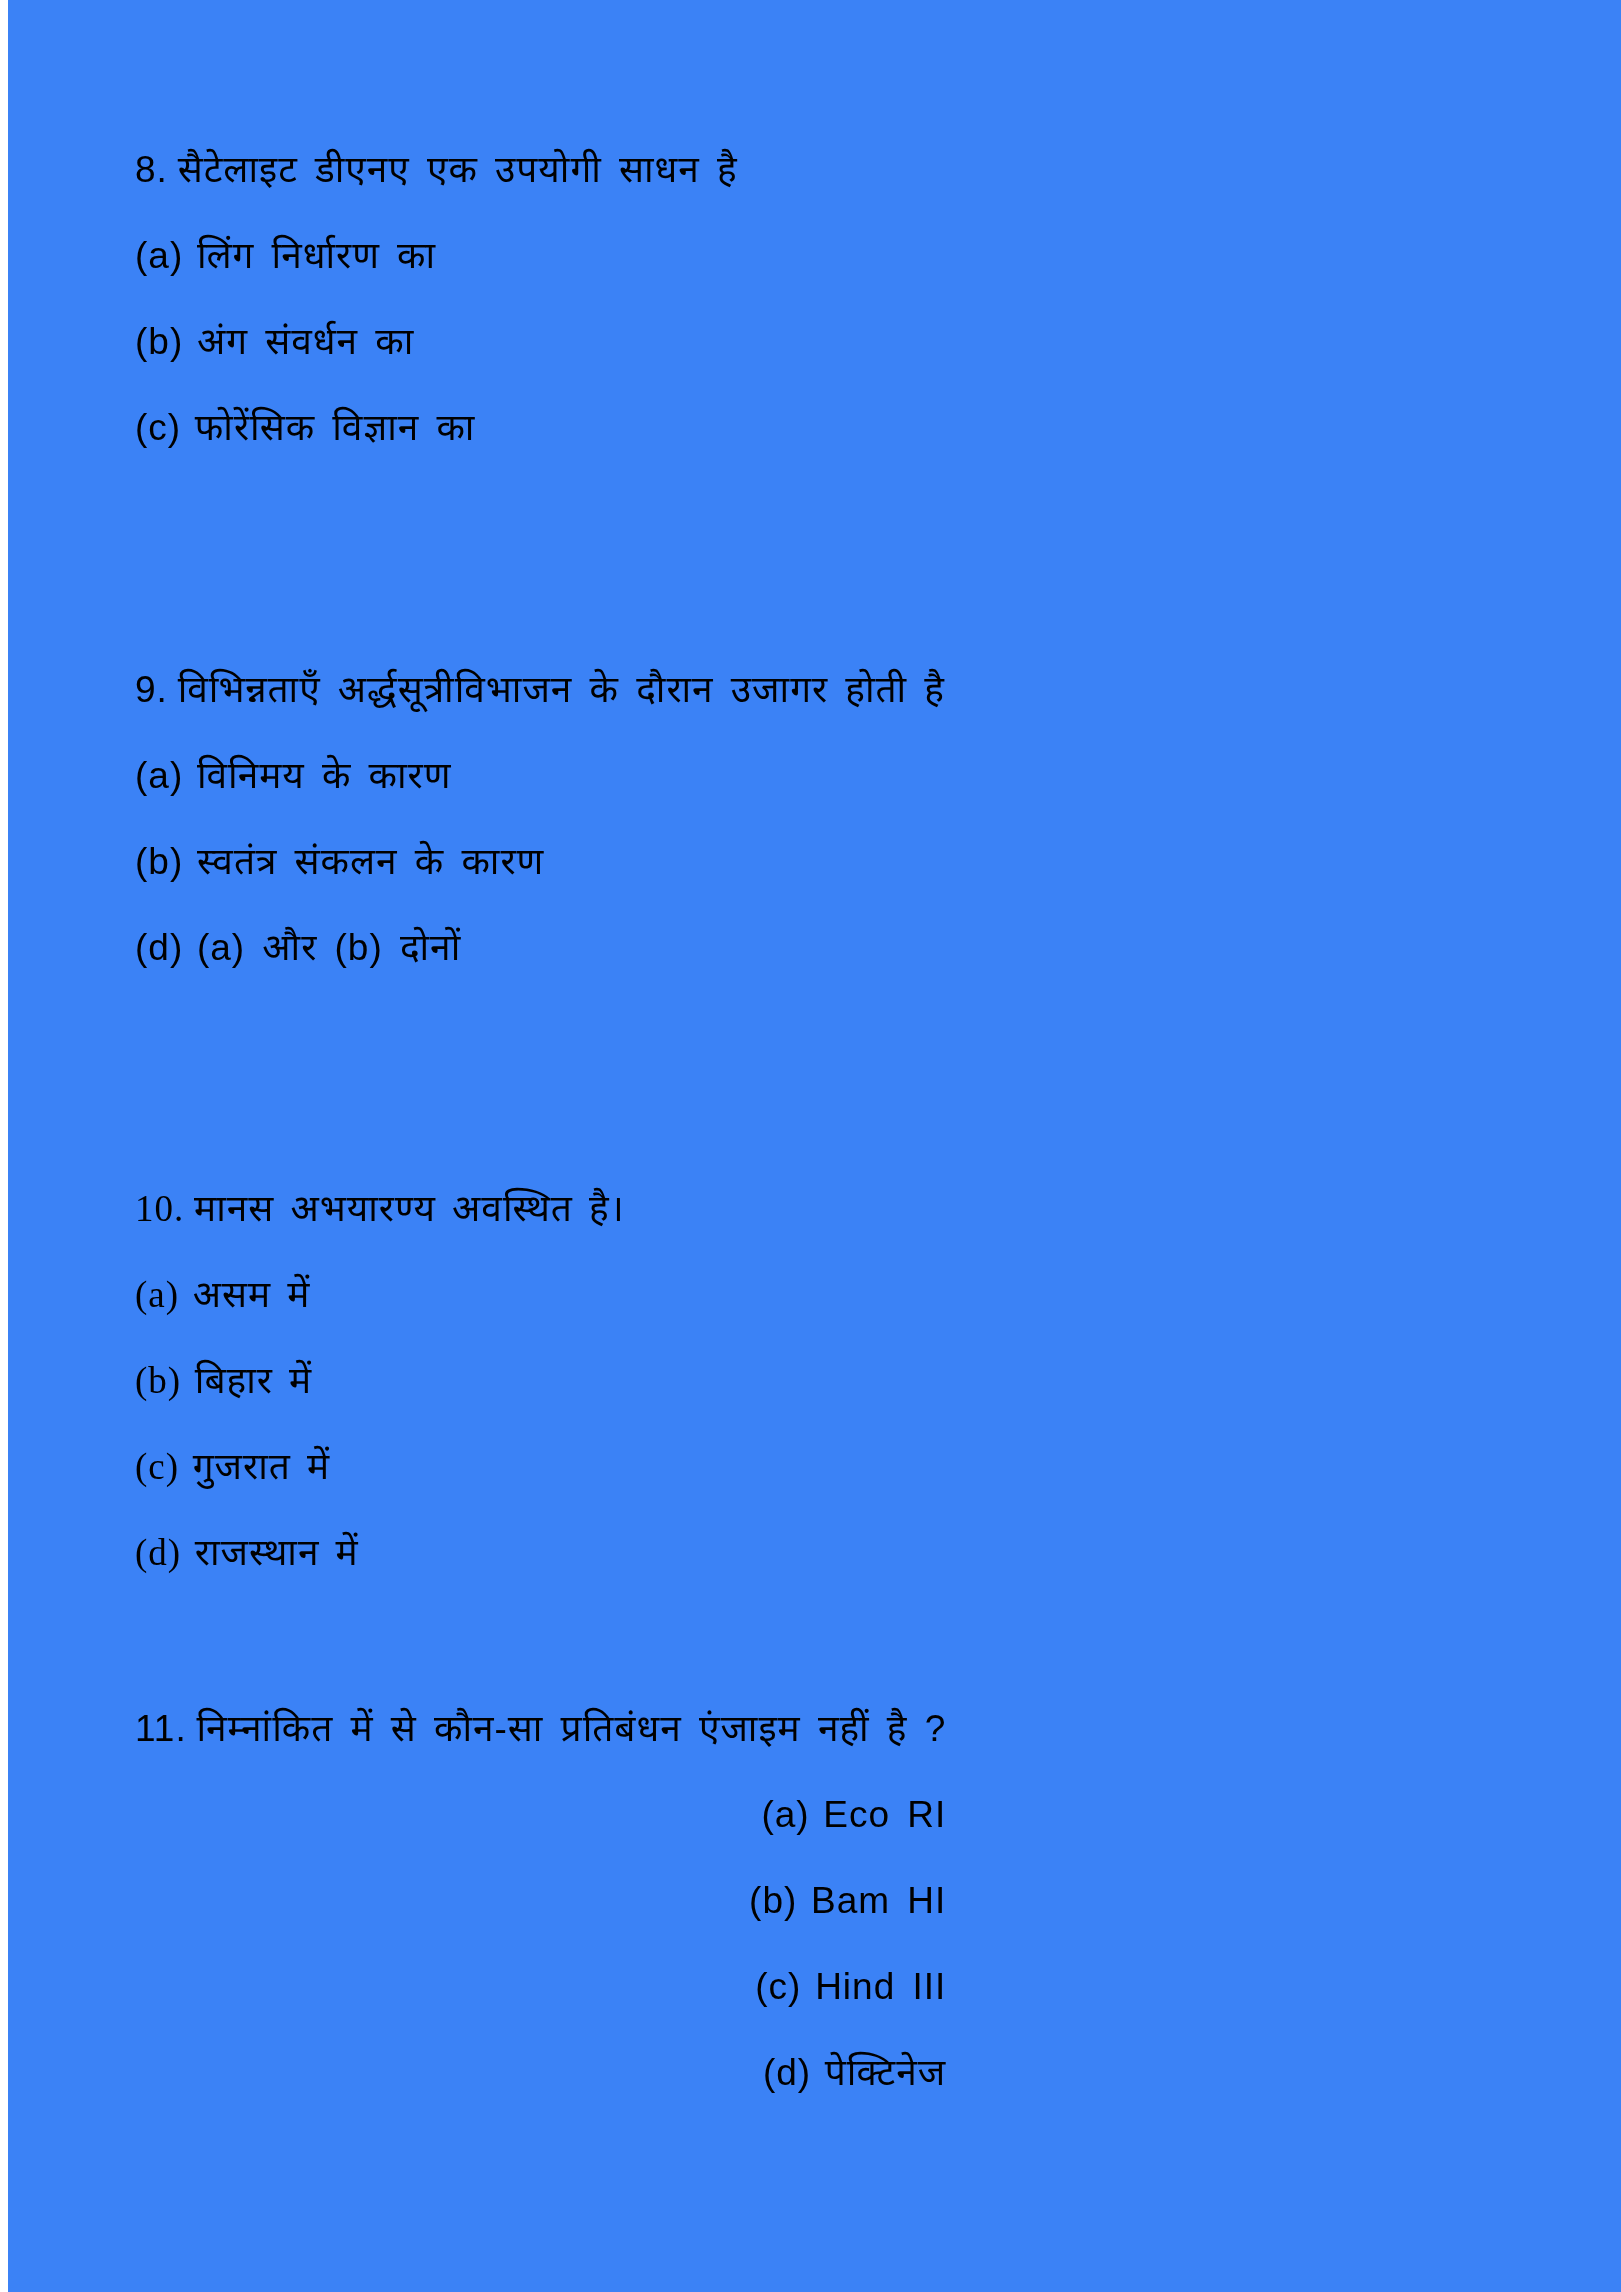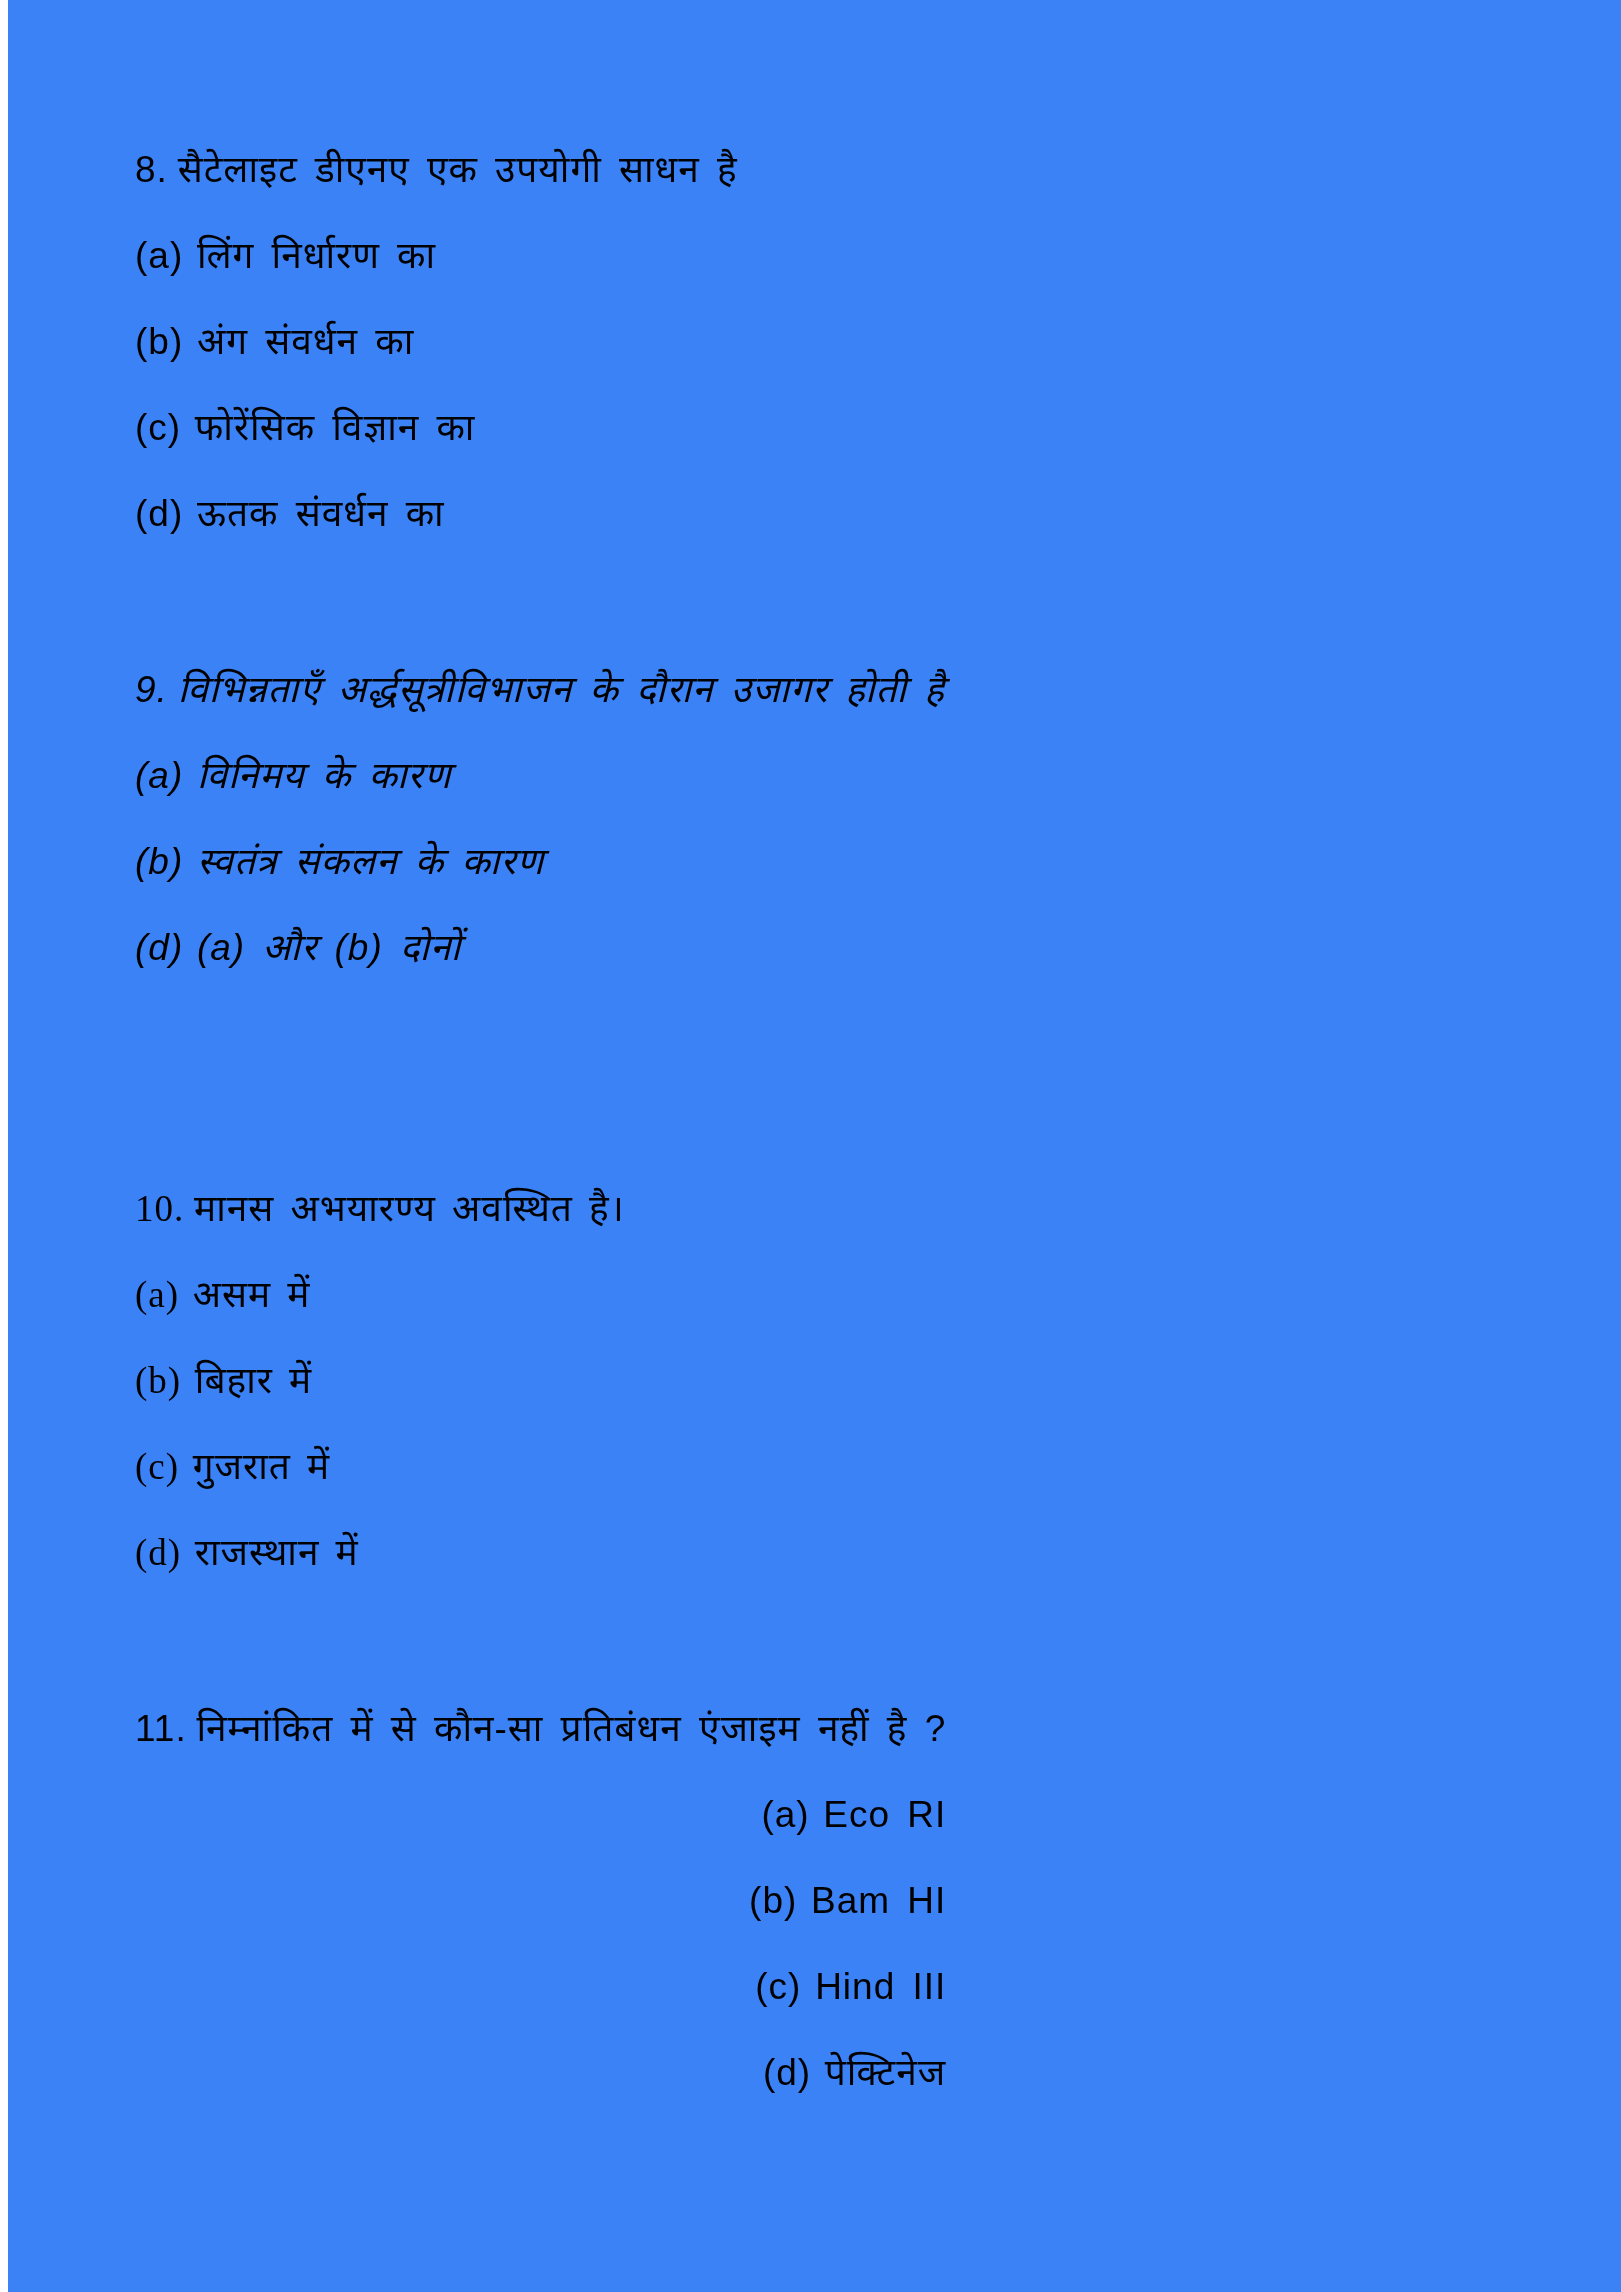--- a/index.html
+++ b/index.html
@@ -35,44 +35,41 @@
       word-spacing: 5.9px;
     }
     .q-stem .q-num {
       margin-right: 9.8px;
     }
     .opt .opt-label {
       display: inline-block;
       margin-right: 13.7px;
     }
     #q8  { top: 127px; }
-    #q9  { top: 647px; font-style: italic; }
+    #q9  { top: 647px; }
     #q10 { top: 1166px; font-family: Liberation Serif, serif; }
     #q11 { top: 1686px; text-align: right; }
   </style>
 </head>
 <body>
 
 <div class="page">
 
   <div class="question" id="q8">
     <div class="line q-stem">
       <span class="q-num">8.</span><span class="q-text">सैटेलाइट डीएनए एक उपयोगी साधन है</span>
     </div>
     <div class="line opt">
       <span class="opt-label">(a)</span><span class="opt-text">लिंग निर्धारण का</span>
     </div>
     <div class="line opt">
       <span class="opt-label">(b)</span><span class="opt-text">अंग संवर्धन का</span>
     </div>
     <div class="line opt">
       <span class="opt-label">(c)</span><span class="opt-text">फोरेंसिक विज्ञान का</span>
-    </div>
-    <div class="line opt">
-      <span class="opt-label">(d)</span><span class="opt-text">ऊतक संवर्धन का</span>
     </div>
   </div>
 
   <div class="question" id="q9">
     <div class="line q-stem">
       <span class="q-num">9.</span><span class="q-text">विभिन्नताएँ अर्द्धसूत्रीविभाजन के दौरान उजागर होती है</span>
     </div>
     <div class="line opt">
       <span class="opt-label">(a)</span><span class="opt-text">विनिमय के कारण</span>
     </div>

